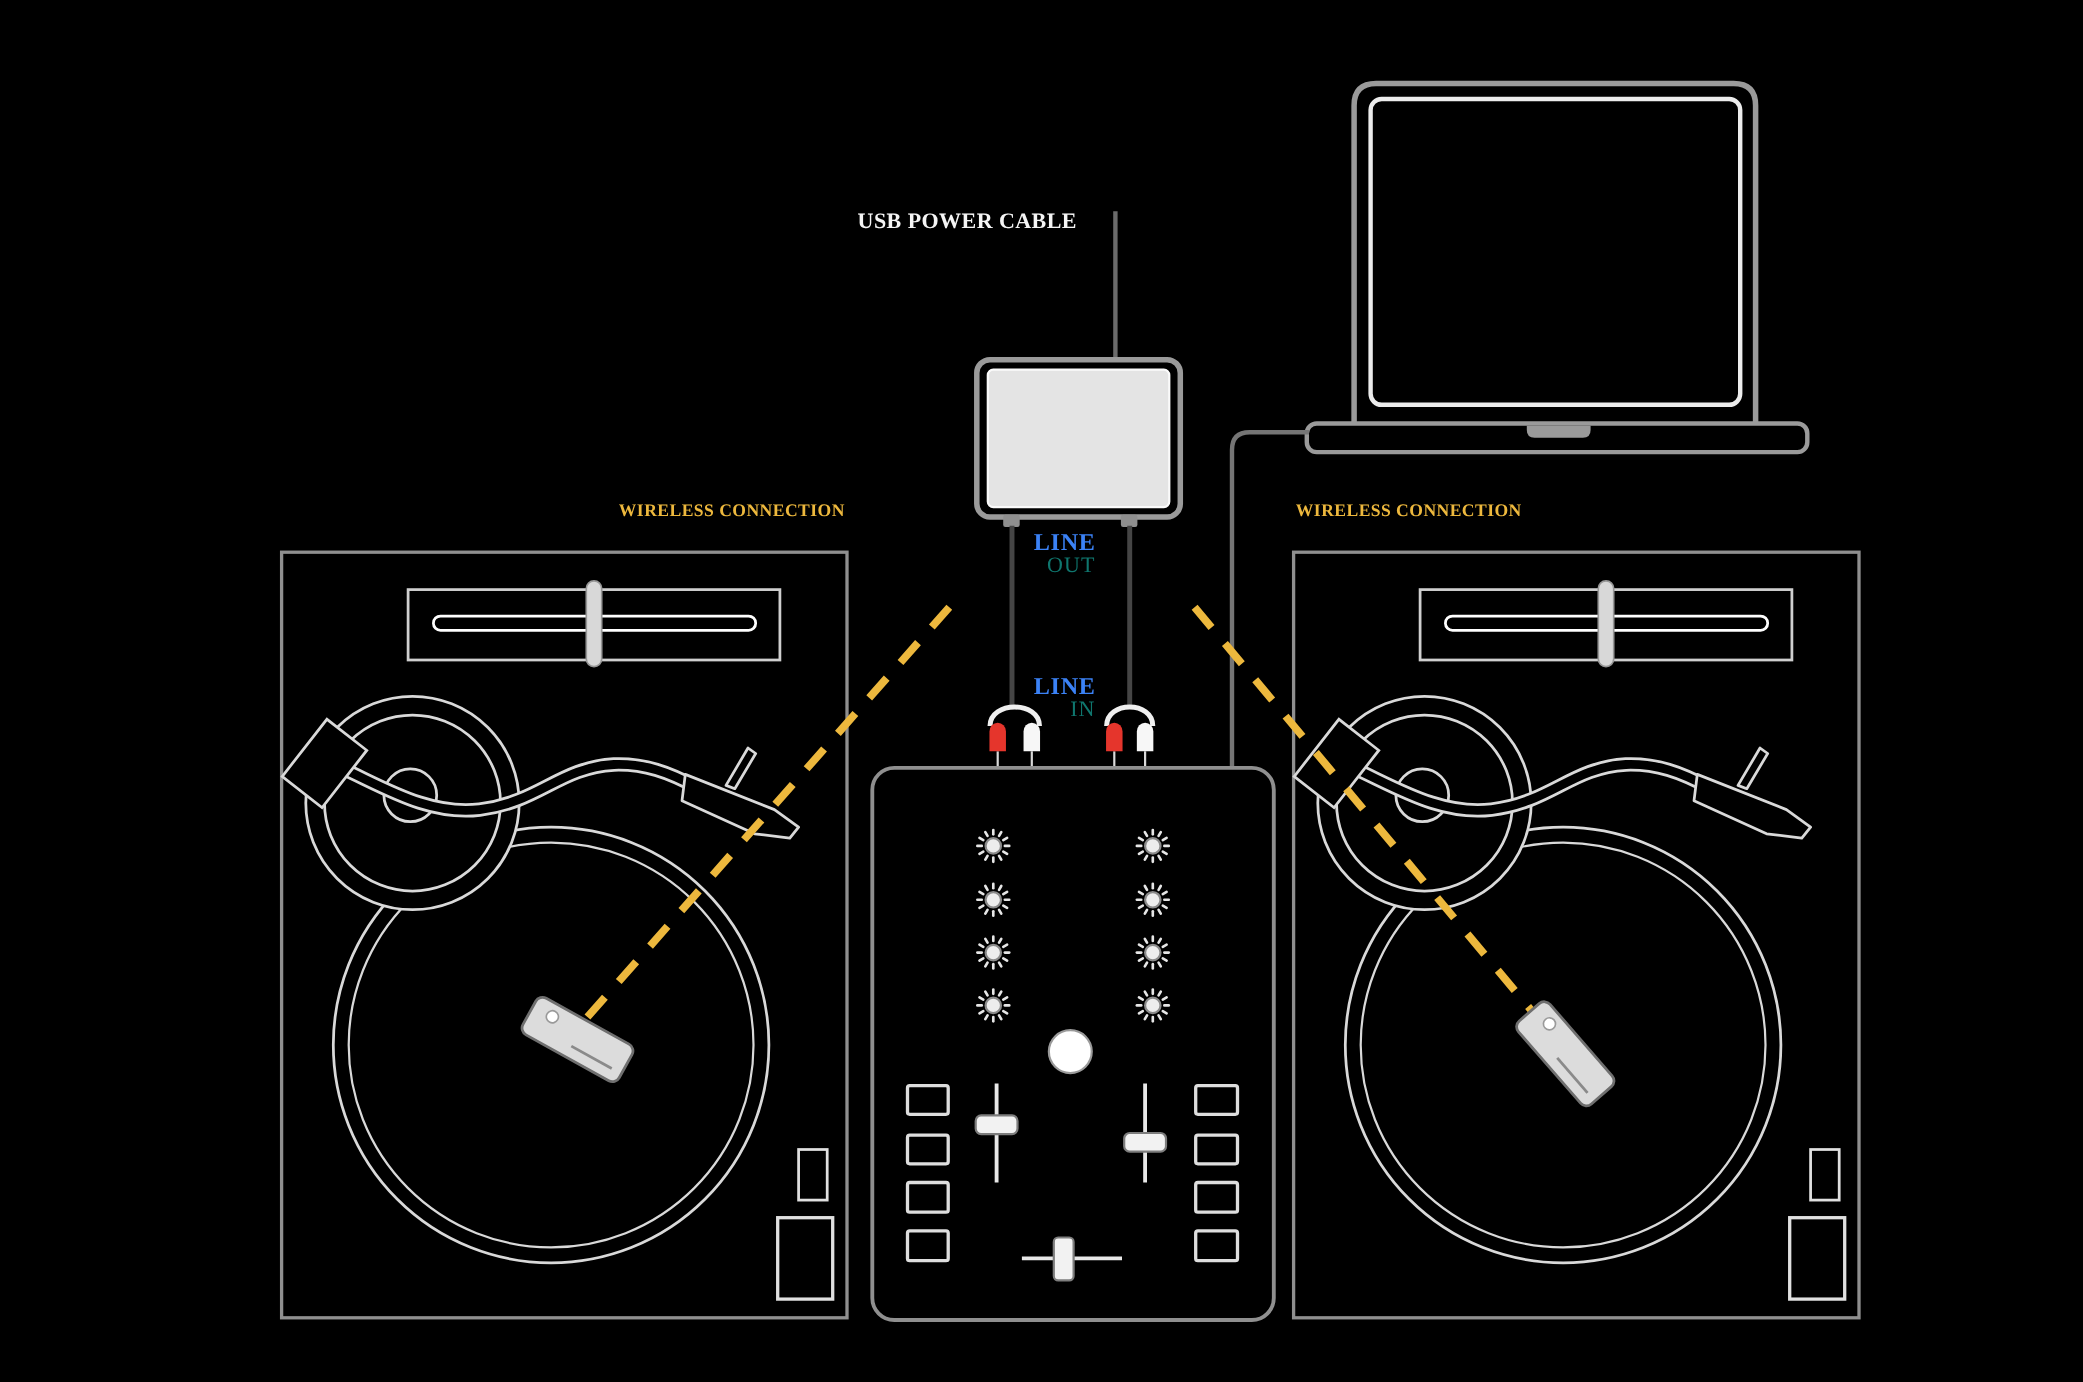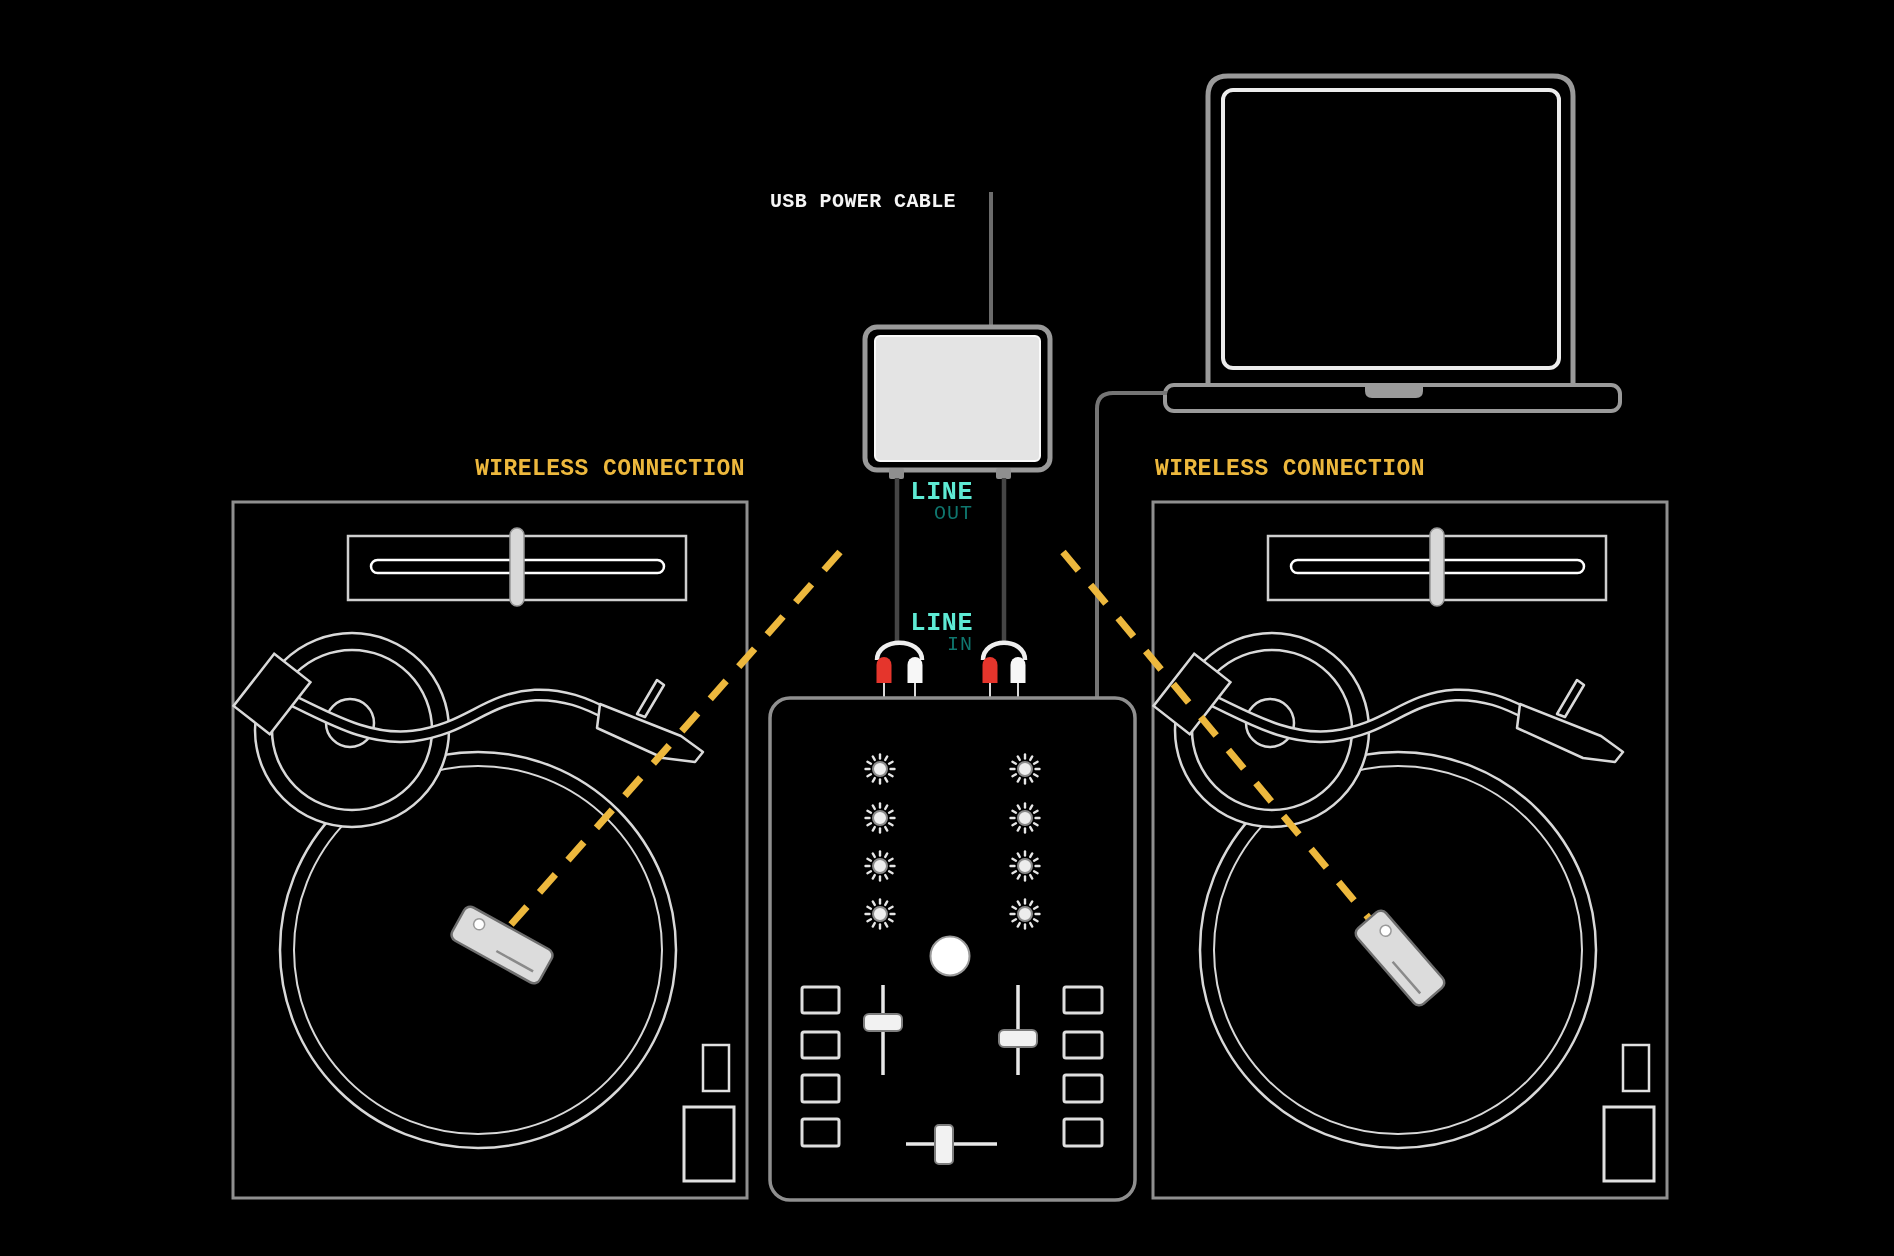--- a/index.html
+++ b/index.html
@@ -1,23 +1,23 @@
 <!DOCTYPE html>
 <html><head>
 <meta charset="utf-8">
 <style>
   html,body{margin:0;padding:0;background:#000;}
   #canvas{position:relative;width:1738px;height:1256px;background:#000;overflow:hidden;
-          font-family:Liberation Mono, monospace;}
+          font-family:Liberation Serif, serif;margin-left:23px;}
   #wiring{position:absolute;left:0;top:0;}
   .lbl{position:absolute;font-weight:bold;letter-spacing:.4px;white-space:nowrap;}
   .lbl-white{color:#f5f5f5;font-size:20px;}
-  .lbl-yellow{color:#edb83d;font-size:23px;}
+  .lbl-yellow{color:#edb83d;font-size:16px;}
   .lbl-stack{position:absolute;width:120px;text-align:right;line-height:20px;}
-  .line-word{font-weight:bold;font-size:25px;color:#5eead4;letter-spacing:.6px;}
+  .line-word{font-weight:bold;font-size:22px;color:#3b82f6;letter-spacing:.6px;}
   .sub-word{font-weight:normal;font-size:20px;color:#0f766e;letter-spacing:1px;margin-top:1px;}
   .ta-right{text-align:right;}
   .ta-left{text-align:left;}
 </style>
 </head>
 <body>
 
 <div id="canvas">
 
 <svg id="wiring" width="1894" height="1256" viewBox="0 0 1894 1256">

